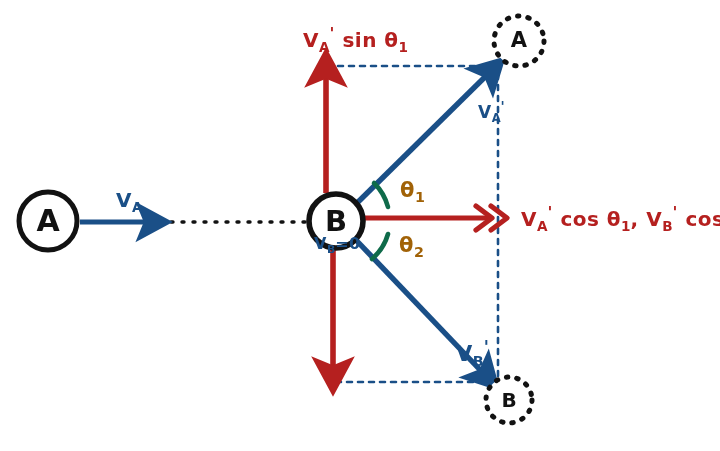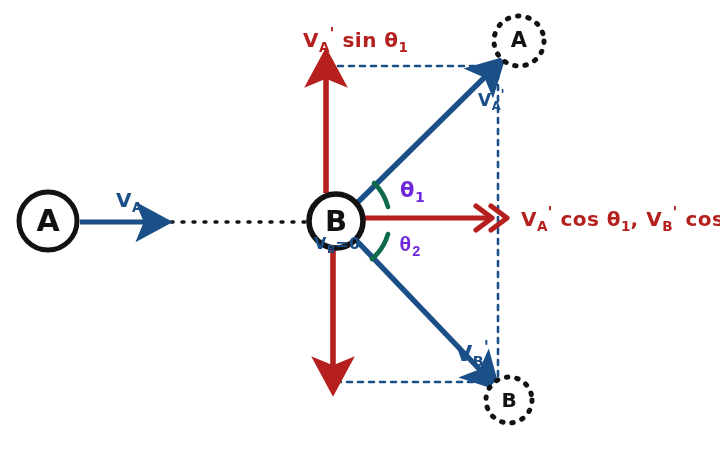--- a/index.html
+++ b/index.html
@@ -36,21 +36,21 @@
     font-size: 0.68em;
     vertical-align: sub;
     letter-spacing: 0;
   }
   .lbl .pr {
     font-size: 0.8em;
     vertical-align: super;
   }
   .red   { color: #b5201f; }
   .blue  { color: #1a4f87; }
-  .green { color: #6d28d9; }
+  .green { color: #a16207; }
 
   .node-letter {
     position: absolute;
     font-family: "DejaVu Sans", sans-serif;
     font-weight: bold;
     color: #121212;
     text-align: center;
     line-height: 1;
   }
 </style>
@@ -113,21 +113,21 @@
   <div class="node-letter" style="left:494px; top:390px; width:30px; font-size:20px;">B</div>
 
   <div class="lbl blue" style="left:92px; top:190px; font-size:20px;margin-left:24px;">
     <span>V</span><span class="sub">A</span>
   </div>
 
   <div class="lbl blue" style="left:274px; top:236px; font-size:16px;margin-left:40px;">
     <span>V</span><span class="sub">B</span><span>=0</span>
   </div>
 
-  <div class="lbl blue" style="left:478px; top:88px; font-size:17px;">
+  <div class="lbl blue" style="left:478px; top:100px; font-size:17px;">
     <span>V</span><span class="sub">A</span><span class="pr">'</span>
   </div>
 
   <div class="lbl blue" style="left:456px; top:339px; font-size:21px;">
     <span>V</span><span class="sub">B</span><span class="pr">'</span>
   </div>
 
   <div class="lbl red" style="left:303px; top:26px; font-size:20px;">
     <span>V</span><span class="sub">A</span><span class="pr">'</span>
     <span>sin</span>
@@ -140,17 +140,17 @@
     <span>cos</span>
     <span>θ</span><span class="sub">1</span><span>,</span>
     <span>V</span><span class="sub">B</span><span class="pr">'</span>
     <span>cos</span>
   </div>
 
   <div class="lbl green" style="left:400px; top:180px; font-size:21px;">
     <span>θ</span><span class="sub">1</span>
   </div>
 
-  <div class="lbl green" style="left:399px; top:235px; font-size:21px;font-family:Liberation Mono, monospace;">
+  <div class="lbl green" style="left:399px; top:235px; font-size:21px;">
     <span>θ</span><span class="sub">2</span>
   </div>
 
 </div>
 
 </body></html>

